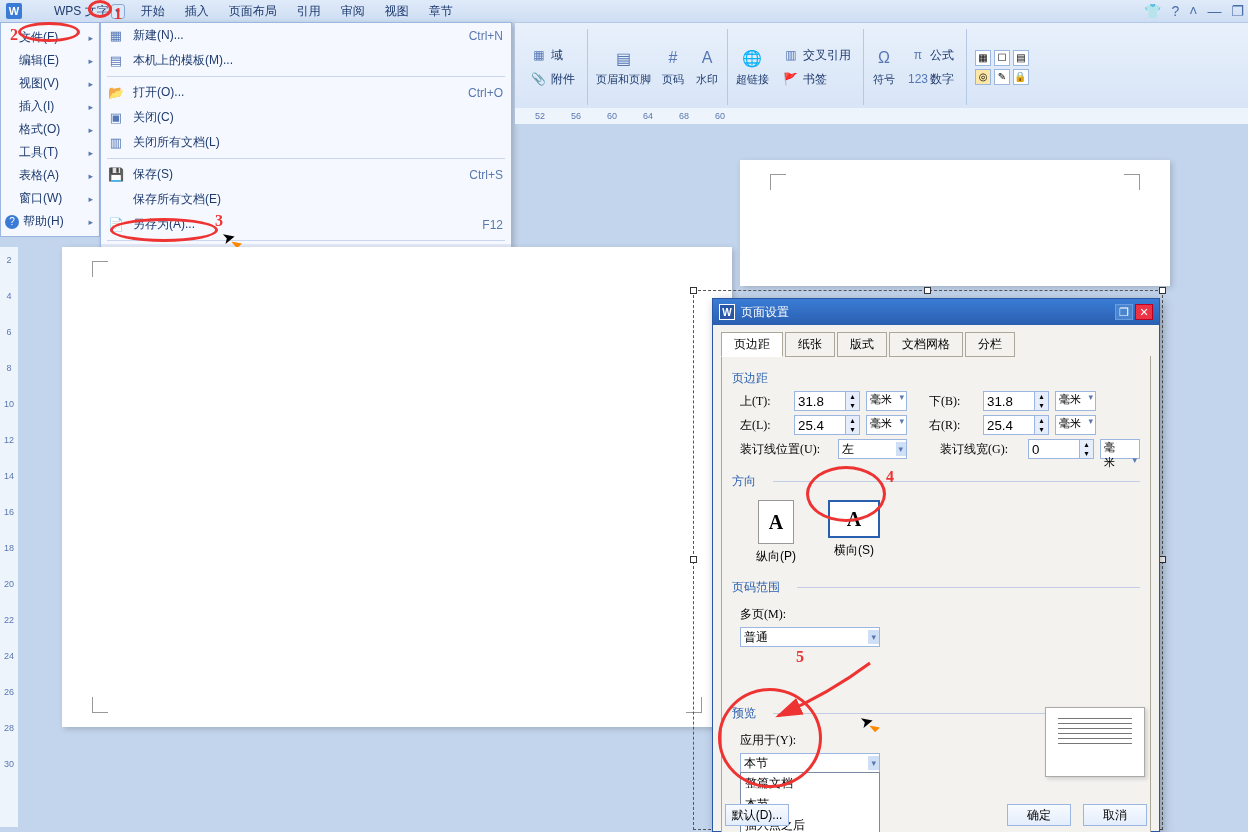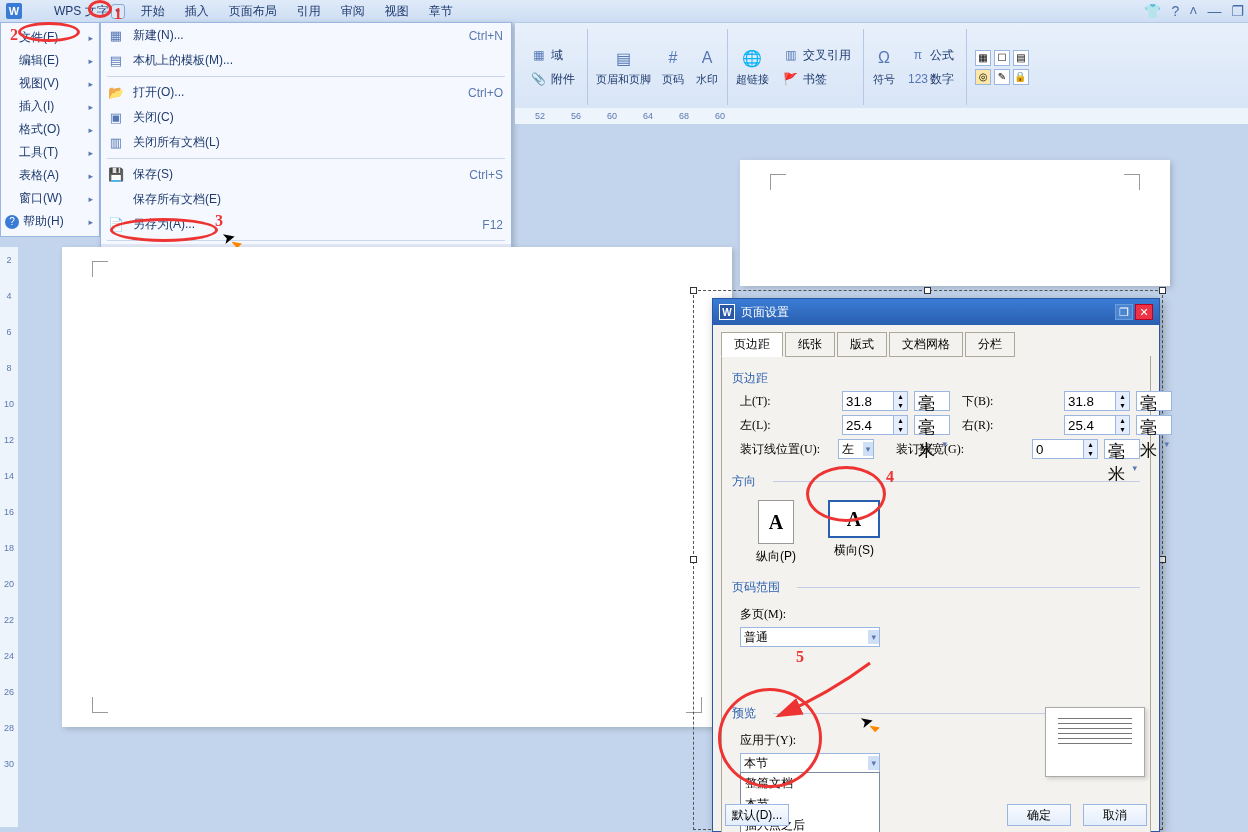--- a/index.html
+++ b/index.html
@@ -72,25 +72,25 @@
 .dlg-title .tb .close { background:#e34; border-color:#b02; }
 .dlg-tabs { display:flex; gap:2px; padding:6px 8px 0 8px; }
 .dlg-tab { padding:3px 12px; border:1px solid #aca899; background:#f3f2ee; cursor:pointer; position:relative; top:1px; }
 .dlg-tab.active { background:#fff; border-bottom:1px solid #fff; }
 .dlg-body { margin:0 8px 8px 8px; padding:8px 10px; background:#f3f2ee; border:1px solid #aca899; border-top:none; }
 .group-title { color:#2a5fb0; margin:6px 0 4px 0; }
 .group-line { height:1px; background:#c0cde5; flex:1; position:relative; top:1px; }
 .group-hd { display:flex; align-items:center; gap:17px; margin:8px 0 6px 0; }
 .field-row { display:flex; align-items:center; gap:6px; margin:4px 0 4px 8px; }
 .field-row label { min-width:48px;font-family:Liberation Serif, serif; }
-.spin { display:flex; align-items:center;margin-left:48px; }
+.spin { display:flex; align-items:center; }
 .spin input { width:52px; height:20px; border:1px solid #9bb6e0; padding:0 3px; background:#fff; }
 .spin .sb { width:14px; height:20px; border:1px solid #9bb6e0; border-left:none; background:#e6eefb; font-size:8px; display:flex; flex-direction:column; }
 .spin .sb span { flex:1; display:flex; align-items:center; justify-content:center; cursor:pointer; }
-.unit-sel { border:1px solid #9bb6e0; height:20px; padding:0 14px 0 3px; background:#fff; font-size:17px; position:relative; }
+.unit-sel { border:1px solid #9bb6e0; height:20px; padding:0 14px 0 3px; background:#fff; font-size:11px; position:relative; }
 .unit-sel::after { content:"▾"; position:absolute; right:2px; font-size:9px; color:#5a78b0; }
 .dropdown { border:1px solid #9bb6e0; height:20px; width:72px; padding:0 3px; background:#fff; display:flex; align-items:center; justify-content:space-between; font-size:12px; }
 .dropdown .ar { font-size:9px; color:#5a78b0; background:#cfe0f6; padding:2px 3px; margin:-3px -3px -3px 0; }
 .orient-row { display:flex; gap:18px; margin:6px 0 4px 14px; }
 .orient-btn { width:60px; display:flex; flex-direction:column; align-items:center; gap:4px; cursor:pointer; }
 .orient-ic { width:48px; height:40px; border:1px solid #999; background:#fff; display:flex; align-items:center; justify-content:center; font-family:"Times New Roman",serif; font-size:20px; font-weight:bold; }
 .orient-ic.sel { border:2px solid #2a5fb0; }
 .preview-box { width:100px; height:70px; border:1px solid #aaa; background:#fff; box-shadow:2px 2px 4px rgba(0,0,0,.15); position:absolute; right:14px; bottom:54px; display:flex; flex-direction:column; gap:4px; padding:10px 12px; }
 .preview-box .ln { height:1px; background:#777; }
 .apply-combo { position:relative; margin-left:8px; width:140px; }

